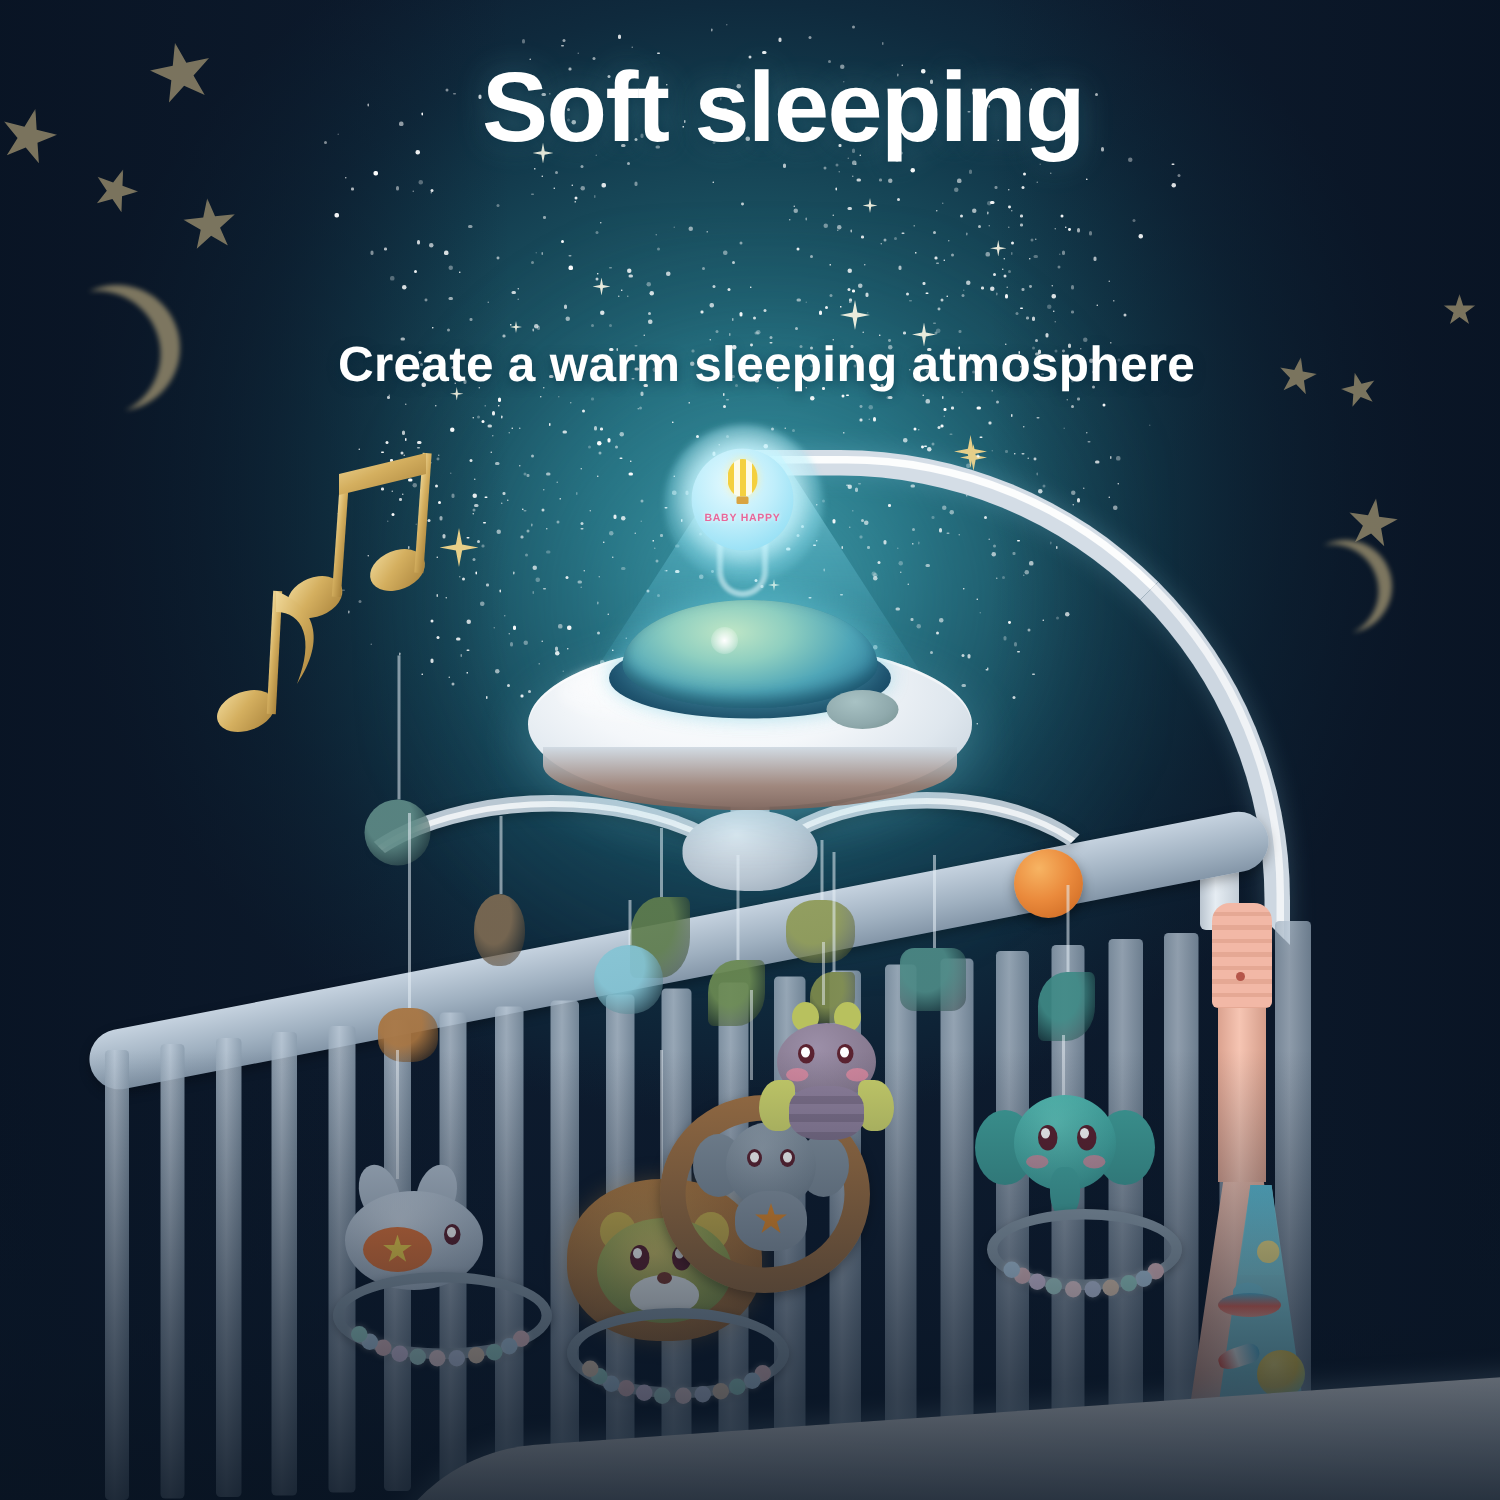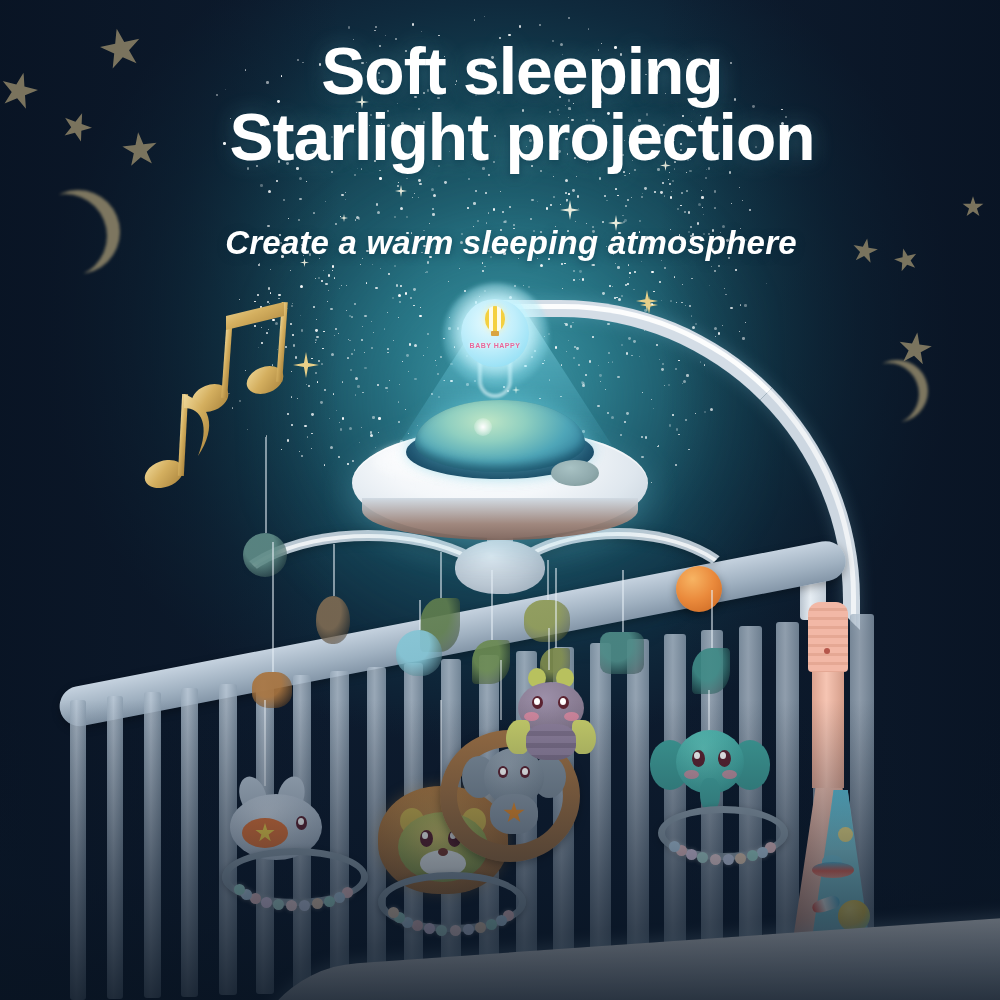--- a/index.html
+++ b/index.html
@@ -69,21 +69,21 @@
   #h1{ top:38px; font-size:66px; padding-left:44px; }
   #h2{ top:104px; font-size:66px; padding-left:44px; }
   .subline{
     position:absolute; left:0; width:1000px; text-align:center;
     color:#ffffff; font-weight:bold; font-size:33px;
     font-family:"Liberation Sans", sans-serif;
     text-shadow:0 2px 8px rgba(0,40,60,.55);
     letter-spacing:.2px;
   }
   #s1{ top:186px; padding-left:32px; }
-  #s2{ top:224px; padding-left:22px;font-style:italic; }
+  #s2{ top:224px; padding-left:22px; }
 
   
   .beam{
     position:absolute; left:395px; top:300px; width:220px; height:150px;
     background:linear-gradient(180deg, rgba(185,245,255,.55) 0%, rgba(120,215,235,.30) 45%, rgba(70,175,200,.10) 100%);
     clip-path:polygon(44% 0%, 56% 0%, 100% 100%, 0% 100%);
     filter:blur(5px);
   }
   .dome{
     position:absolute; left:415px; top:400px; width:170px; height:72px;
@@ -1391,16 +1391,15 @@
   <div class="panel-ufo-top"></div>
   <div class="panel-ufo"></div>
   <div class="panel-rocket"></div>
   <div class="panel-planet"></div>
   <div class="mount-foot"></div>
 
   <div class="crib-front"></div>
   <div class="bottom-dark"></div>
 
   <div class="headline" id="h1">Soft sleeping</div>
-  <div class="headline" id="h2">Starlight projection</div>
   <div class="subline" id="s2">Create a warm sleeping atmosphere</div>
 
 </div>
 
 </body></html>

